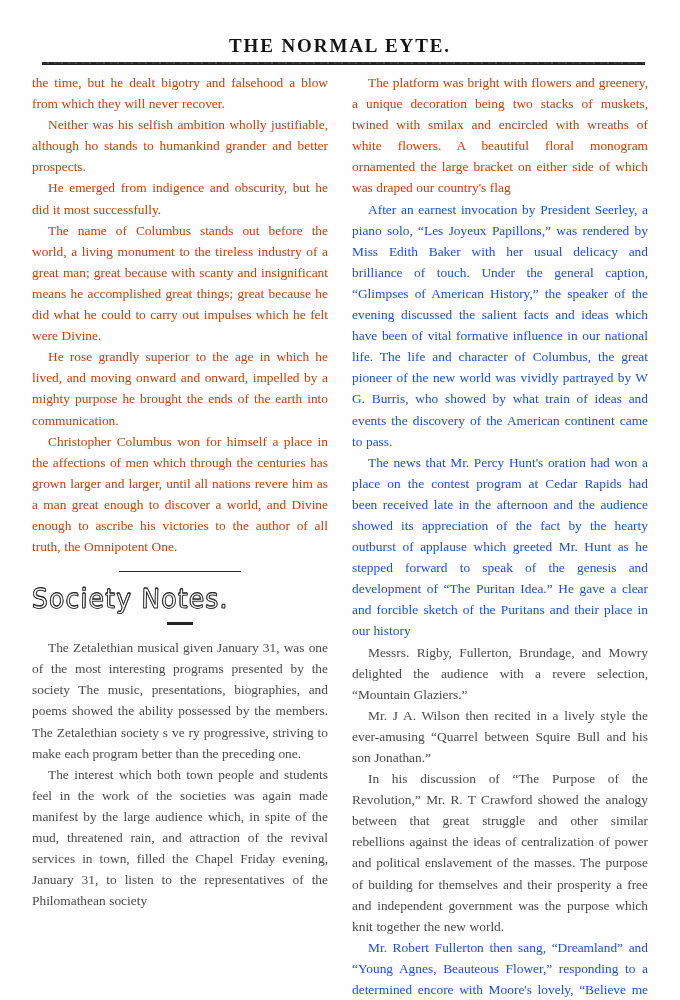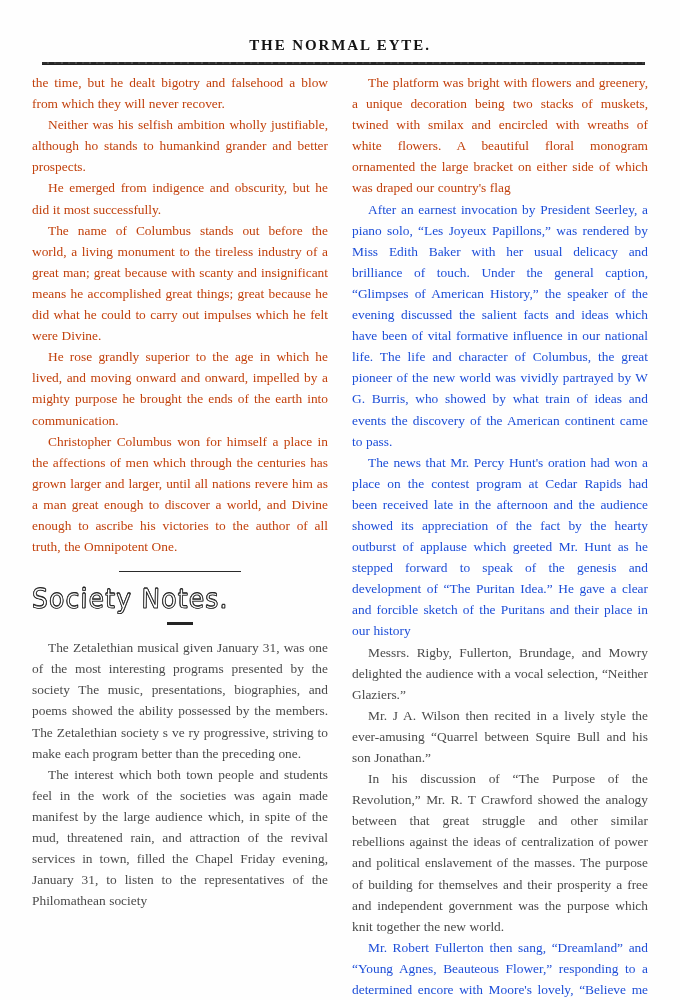--- a/index.html
+++ b/index.html
@@ -28,21 +28,21 @@
   .masthead {
     position: absolute;
     top: 36px;
     left: 0;
     width: 680px;
     text-align: center;
   }
   .masthead-title {
     font-family: "Liberation Serif", "DejaVu Serif", serif;
     font-weight: bold;
-    font-size: 15px;
+    font-size: 19px;
     letter-spacing: 1.9px;
     color: #141414;
     line-height: 1;
     display: inline-block;
     transform: scaleY(1.04);
   }
 
   .masthead-rule {
     position: absolute;
     top: 62px;
@@ -163,19 +163,19 @@
 
       <p class="body-par faded">The Zetalethian musical given January 31, was one of the most interesting programs presented by the society  The music, presentations, biographies, and poems showed the ability possessed by the members.  The Zetalethian society s ve ry progressive, striving to make each program better than the preceding one.</p>
       <p class="body-par faded">The interest which both town people and students feel in the work of the societies was again made manifest by the large audience which, in spite of the mud, threatened rain, and attraction of the revival services in town, filled the Chapel Friday evening, January 31, to listen to the representatives of the Philomathean society</p>
     </div>
 
     <div class="col">
 
       <p class="body-par dark">The platform was bright with flowers and greenery, a unique decoration being two stacks of muskets, twined with smilax and encircled with wreaths of white flowers.  A beautiful floral monogram ornamented the large bracket on either side of which was draped our country's flag</p>
       <p class="body-par">After an earnest invocation by President Seerley, a piano solo, “Les Joyeux Papillons,” was rendered by Miss Edith Baker with her usual delicacy and brilliance of touch.  Under the general caption, “Glimpses of American History,” the speaker of the evening discussed the salient facts and ideas which have been of vital formative influence in our national life.  The life and character of Columbus, the great pioneer of the new world was vividly partrayed by W  G. Burris, who showed by what train of ideas and events the discovery of the American continent came to pass.</p>
       <p class="body-par">The news that Mr. Percy Hunt's oration had won a place on the contest program at Cedar Rapids had been received late in the afternoon and the audience showed its appreciation of the fact by the hearty outburst of applause which greeted Mr. Hunt as he stepped forward to speak of the genesis and development of “The Puritan Idea.”   He gave a clear and forcible sketch of the Puritans and their place in our history</p>
-      <p class="body-par faded">Messrs. Rigby, Fullerton, Brundage, and Mowry delighted the audience with a vocal selection, “Neither Glaziers.”</p>
+      <p class="body-par faded">Messrs. Rigby, Fullerton, Brundage, and Mowry delighted the audience with a revere selection, “Mountain Glaziers.”</p>
       <p class="body-par faded">Mr. J A. Wilson then recited in a lively style the ever-amusing “Quarrel between Squire Bull and his son Jonathan.”</p>
       <p class="body-par faded">In his discussion of “The Purpose of the Revolution,” Mr. R. T Crawford showed the analogy between that great struggle and other similar rebellions against the ideas of centralization of power and political enslavement of the masses.  The purpose of building for themselves and their prosperity a free and independent government was the purpose which knit together the new world.</p>
       <p class="body-par">Mr. Robert Fullerton then sang, “Dreamland” and “Young Agnes, Beauteous Flower,” responding to a determined encore with Moore's lovely, “Believe me of all those endearing young charms.”</p>
     </div>
   </div>
 </div>
 
 </body></html>

